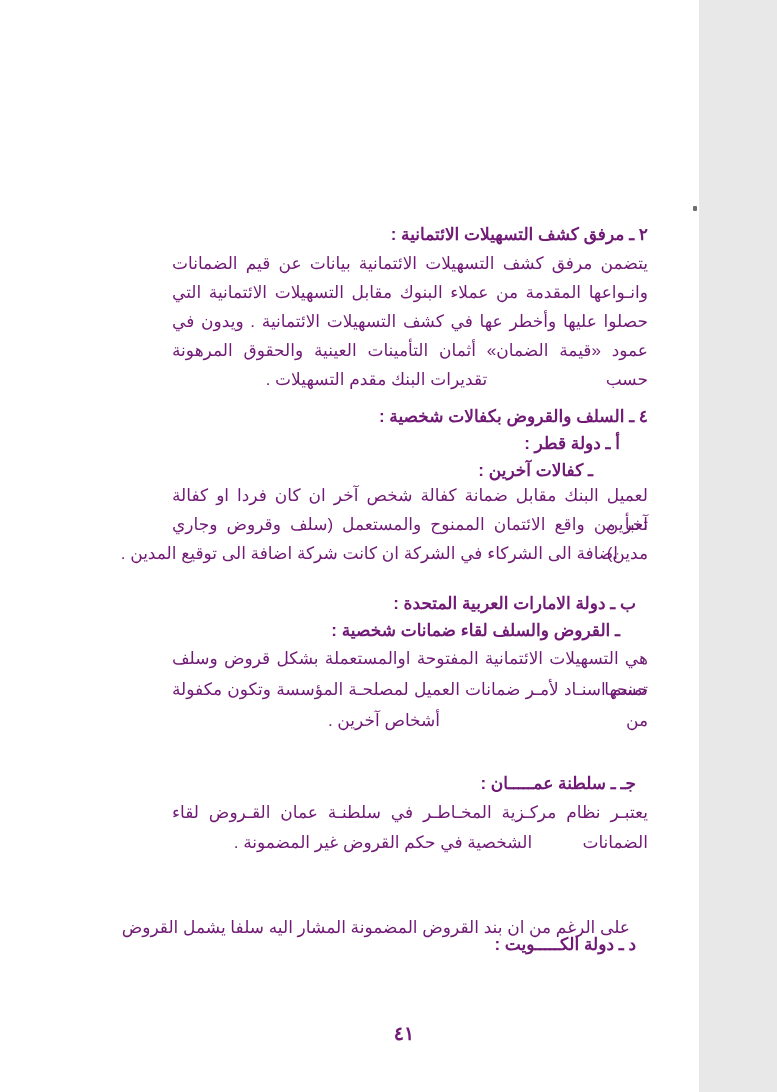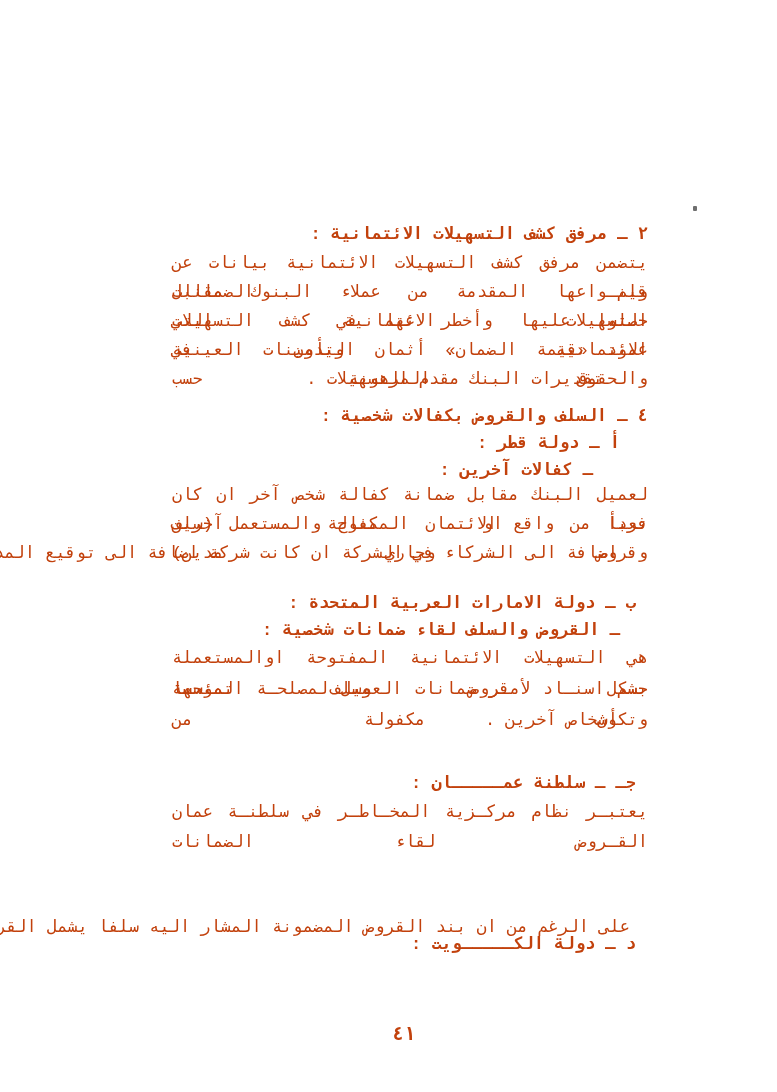--- a/index.html
+++ b/index.html
@@ -1,23 +1,23 @@
 <!DOCTYPE html>
 <html lang="ar"><head>
 <meta charset="utf-8">
 <style>
   html, body { margin: 0; padding: 0; background: #e8e8e8; }
   .page {
     position: relative;
-    width: 777px;
+    width: 699px;
     height: 1092px;
     background: #ffffff;
     overflow: hidden;
-    font-family: Liberation Mono, monospace;
-    color: #c2410c;
+    font-family: Liberation Sans, sans-serif;
+    color: #701a75;
     direction: rtl;
   }
   .col {
     position: absolute;
     left: 150px;
     width: 498px;
     direction: rtl;
   }
   .h {
     font-weight: 700;
@@ -35,21 +35,21 @@
   }
   .para3 .ln { line-height: 31px; height: 31px; }
   .para4 .ln { line-height: 30px; height: 30px; }
   .j {
     white-space: normal;
     text-align: justify;
     text-align-last: justify;
     margin-left: 22px;
     -moz-text-align-last: justify;
   }
-  .end { text-align: right; }
+  .end { text-align: center; }
   .pagenum {
     position: absolute;
     left: 150px;
     width: 508px;
     top: 1022px;
     text-align: center;
     font-size: 19px;
     font-weight: 700;
     direction: rtl;
   }
@@ -97,20 +97,21 @@
   <div class="col para3" style="top:643px">
     <div class="ln j">هي التسهيلات الائتمانية المفتوحة اوالمستعملة بشكل قروض وسلف تمنحها</div>
     <div class="ln j">حسم اسنـاد لأمـر ضمانات العميل لمصلحـة المؤسسة وتكون مكفولة من</div>
     <div class="ln end" style="padding-right:30px">أشخاص آخرين .</div>
   </div>
 
   <div class="col h" style="top:769px;padding-right:12px;width:486px">جـ ـ سلطنة عمـــــان :</div>
 
   <div class="col para4" style="top:798px">
     <div class="ln j">يعتبـر نظام مركـزية المخـاطـر في سلطنـة عمان القـروض لقاء الضمانات</div>
+    <div class="ln end" style="padding-right:32px">الشخصية في حكم القروض غير المضمونة .</div>
   </div>
 
   <div class="col h" style="top:930px;padding-right:12px;width:486px">د ـ دولة الكـــــويت :</div>
 
   <div class="col" style="top:913px">
     <div class="ln end" style="padding-right:18px">على الرغم من ان بند القروض المضمونة المشار اليه سلفا يشمل القروض</div>
   </div>
 
   <div class="pagenum">٤١</div>
 

